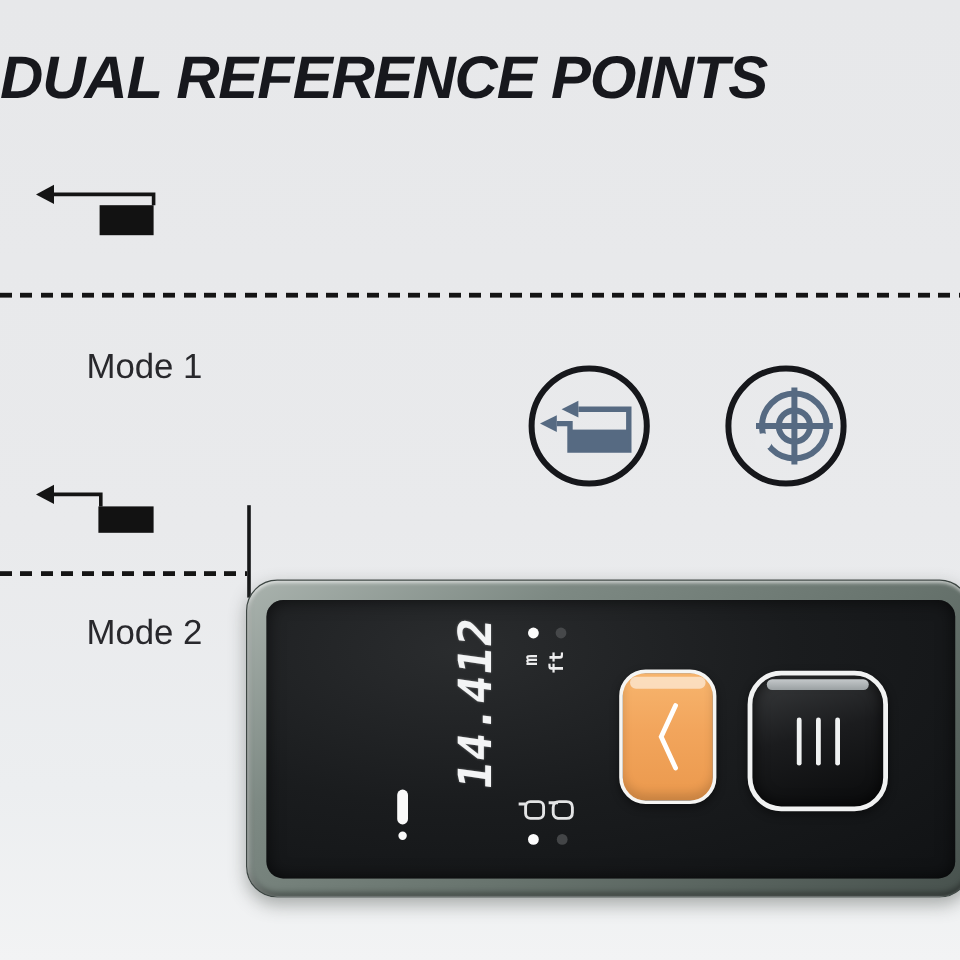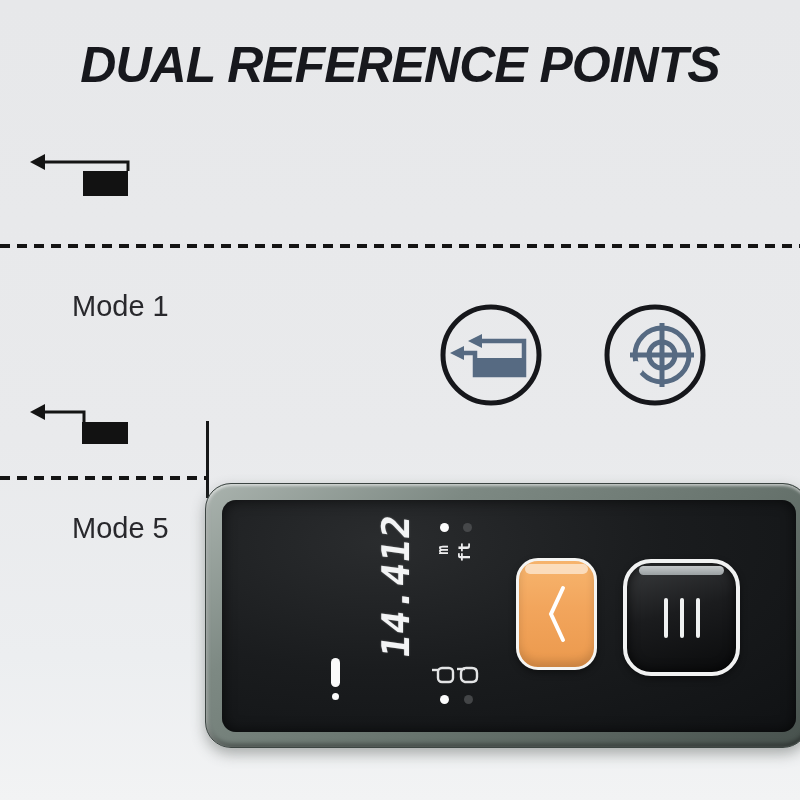--- a/index.html
+++ b/index.html
@@ -2,21 +2,21 @@
 <html><head>
 <meta charset="utf-8">
 <style>
   html,body{margin:0;padding:0;}
   .stage{
     position:relative;width:800px;height:800px;overflow:hidden;
     background:linear-gradient(180deg,#e7e8ea 0%,#e9eaec 55%,#eceef0 82%,#f2f3f4 100%);
     font-family:"Liberation Sans",sans-serif;
   }
   .title{
-    position:absolute;left:0;top:36px;width:800px;text-align:center;
+    position:absolute;left:0;top:36px;width:800px;text-align:left;
     font-size:50px;font-weight:700;font-style:italic;letter-spacing:-1px;
     color:#17181d;white-space:nowrap;
   }
   .mode-label{
     position:absolute;font-size:29px;color:#28282c;letter-spacing:0;text-align:center;
   }
   .mode1-label{left:72px;top:290px;}
   .mode2-label{left:72px;top:512px;}
   .dashed{
     position:absolute;height:4px;
@@ -142,21 +142,21 @@
 
   <svg class="ref-svg" style="left:20px;top:398px;" width="120" height="55" viewBox="0 0 120 55">
     <path d="M24,14 H64 V24" fill="none" stroke="#141414" stroke-width="3"></path>
     <polygon points="10,14 25,6 25,22" fill="#141414"></polygon>
     <rect x="62" y="24" width="46" height="22" fill="#121212"></rect>
   </svg>
 
   <div class="dashed dashed2"></div>
   <div class="vline"></div>
 
-  <div class="mode-label mode2-label">Mode 5</div>
+  <div class="mode-label mode2-label">Mode 2</div>
 
   <div class="device">
     <div class="device-face"></div>
 
     <div class="lcd-reading">14.412</div>
 
     <div class="lcd-dot dot-m"></div>
     <div class="lcd-dot dot-ft"></div>
     <div class="lcd-unit unit-m">m</div>
     <div class="lcd-unit unit-ft">ft</div>

